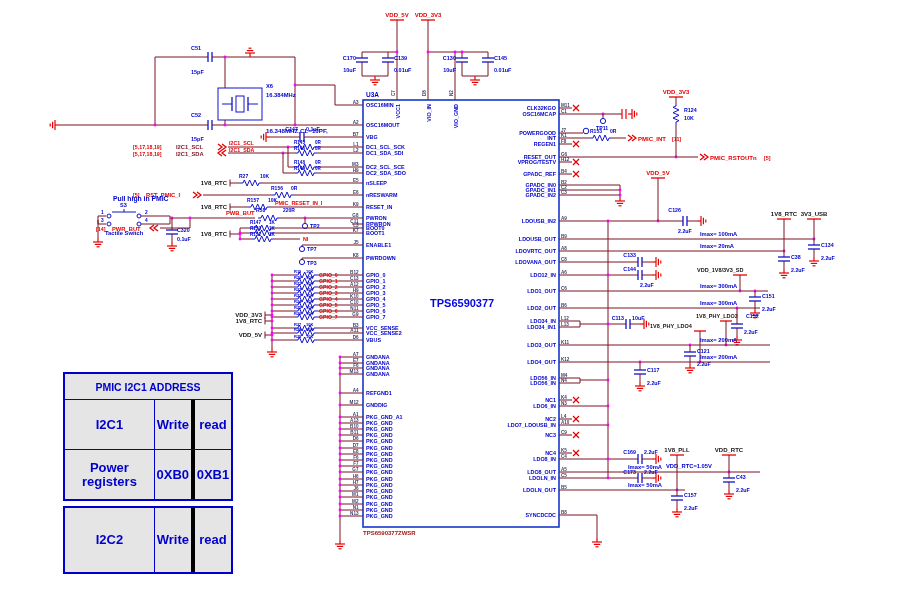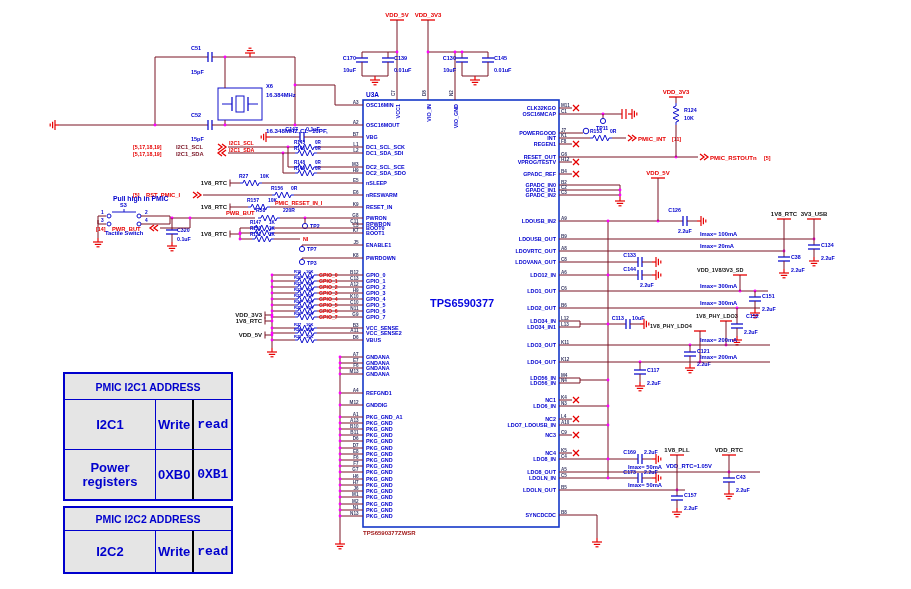--- a/index.html
+++ b/index.html
@@ -9,22 +9,22 @@
   svg text{font-family:"Liberation Sans",sans-serif;font-weight:700;}
   .tbl{position:absolute;border:2px solid #0000cd;color:#0000cd;background:#e5e5e5;
        display:flex;flex-direction:column;font-weight:700;margin-left:16px;}
   .tbl-title{display:flex;align-items:center;justify-content:center;
        border-bottom:1px solid #0000cd;font-size:10.5px;}
   .tbl-row{display:flex;flex:1;}
   .tbl-row + .tbl-row{border-top:1px solid #0000cd;}
   .tbl-cell{display:flex;align-items:center;justify-content:center;text-align:center;
        font-size:13px;line-height:1.05;padding:1px;}
   .c0{width:56%;border-right:1px solid #0000cd;}
-  .c1{width:22%;border-right:2px solid #000000;}
-  .c2{width:22%;font-family:Liberation Mono, monospace;}
+  .c1{width:22%;border-right:4px solid #000000;}
+  .c2{width:22%;}
 </style>
 </head>
 <body>
 
 <div id="canvas">
   <svg id="schematic" width="911" height="589" viewBox="0 0 911 589">
       <rect x="363" y="100" width="196" height="427" fill="none" stroke="#1538c8" stroke-width="1.6"></rect>
       <text x="366" y="97" fill="#0000cd" font-size="6.5" text-anchor="start">U3A</text>
       <text x="430" y="307" fill="#0505e0" font-size="11" text-anchor="start" font-weight="700">TPS6590377</text>
       <text x="363" y="535" fill="#a01818" font-size="6" text-anchor="start">TPS6590377ZWSR</text>
@@ -958,20 +958,19 @@
       <div class="tbl-cell c2">read</div>
     </div>
     <div class="tbl-row">
       <div class="tbl-cell c0">Power registers</div>
       <div class="tbl-cell c1">0XB0</div>
       <div class="tbl-cell c2">0XB1</div>
     </div>
   </div>
 
   <div class="tbl" style="left:47px;top:506px;width:166px;height:64px">
-    <div class="tbl-title" style="height:22px">PMIC I2C2 ADDRESS</div>
     <div class="tbl-row">
       <div class="tbl-cell c0">I2C2</div>
       <div class="tbl-cell c1">Write</div>
       <div class="tbl-cell c2">read</div>
     </div>
   </div>
 </div>
 
 </body></html>

